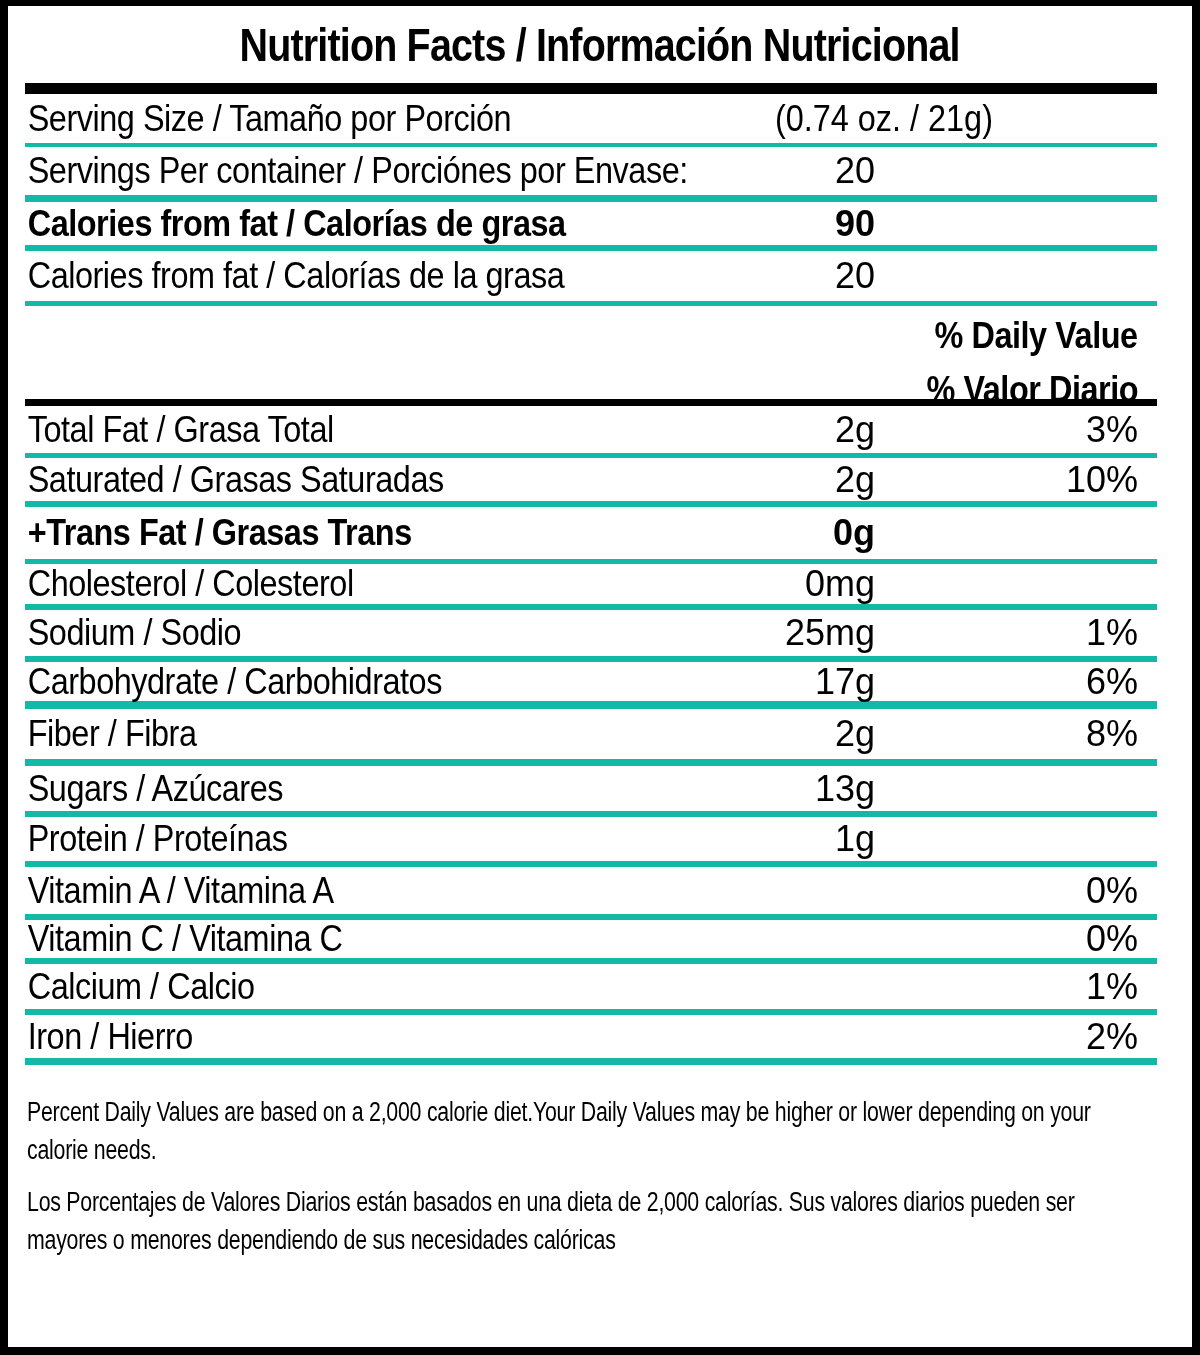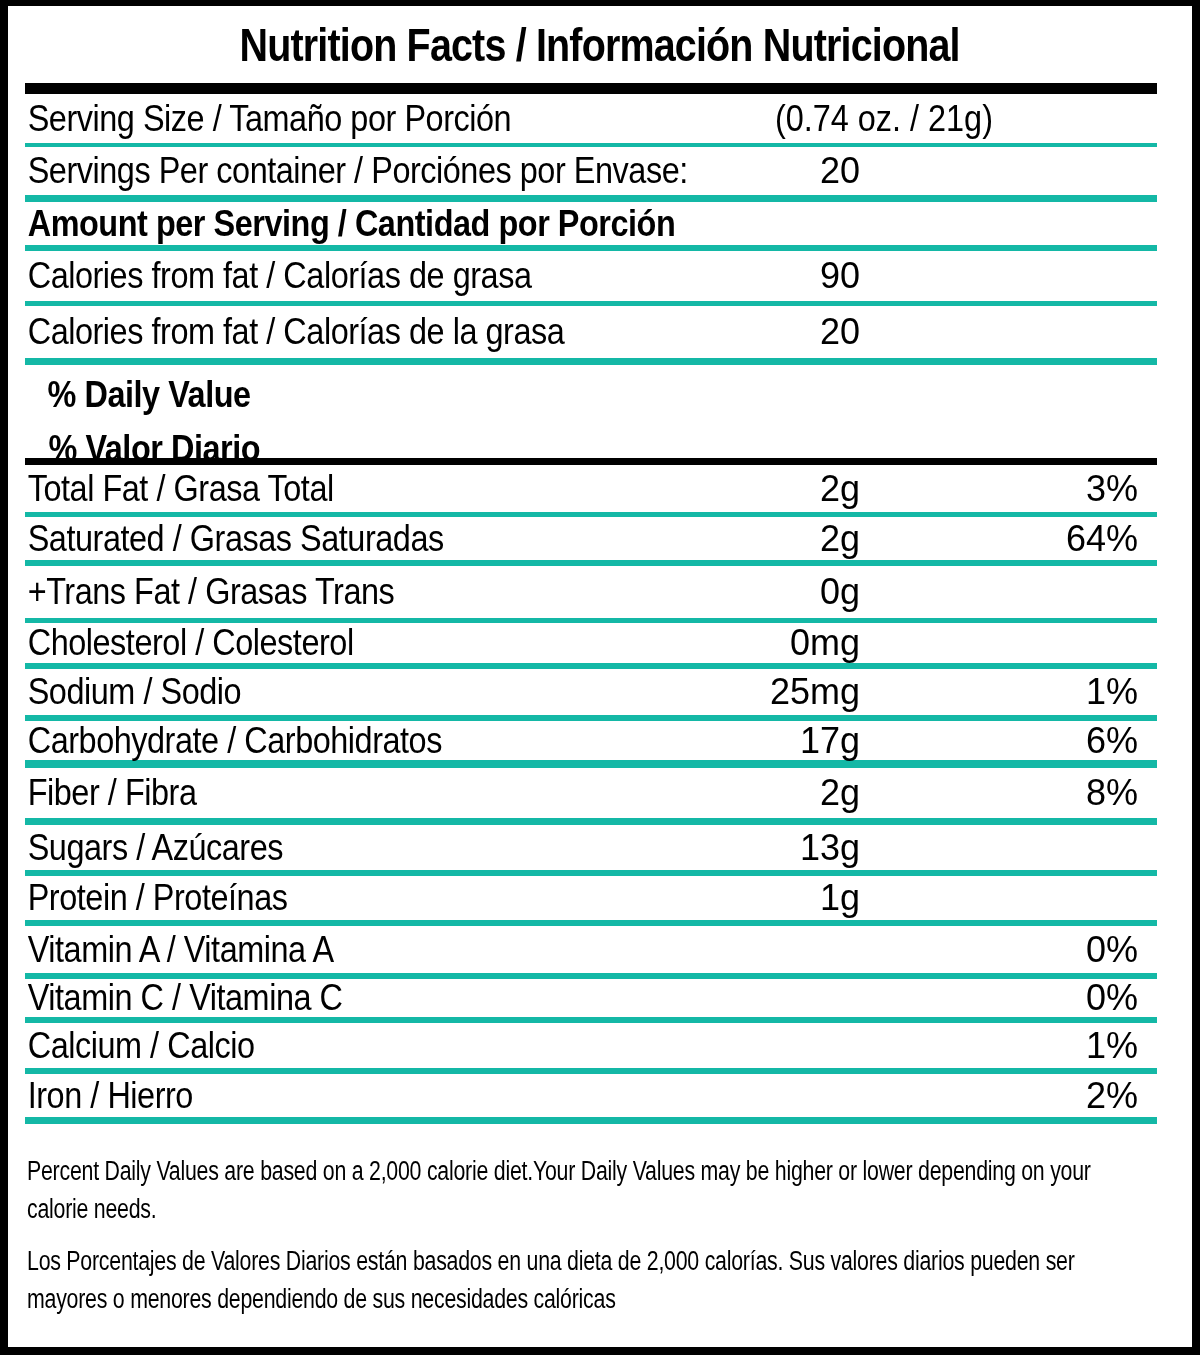--- a/index.html
+++ b/index.html
@@ -40,21 +40,21 @@
     height:52px;
     border-bottom:4px solid #14b8a6;
   }
   .row .lbl {
     font-size:36px; letter-spacing:-0.5px; white-space:nowrap;
     display:inline-block;
     transform:scaleX(0.9); transform-origin:left center;
     padding-left:3px;
   }
   .row .val {
-    position:absolute; right:297px;
+    position:absolute; right:282px;
     font-size:36px; white-space:nowrap;
   }
   .row .pct {
     position:absolute; right:19px;
     font-size:36px; white-space:nowrap;
   }
   
   .top-rows .row:nth-child(1){ height:53px; border-bottom-width:4px; }
   .top-rows .row:nth-child(2){ height:55px; border-bottom-width:7px; }
   .top-rows .row:nth-child(3){ height:49px; border-bottom-width:6px; font-weight:bold; }
@@ -64,32 +64,33 @@
     right:auto; left:750px;
     display:inline-block;
     transform:scaleX(0.9); transform-origin:left center;
   }
   
   .dv-block {
     box-sizing:border-box;
     height:100px;
     margin:0 35px 0 17px;
     border-bottom:7px solid #000;
+    text-align:right;
     padding:6px 19px 0 0;
   }
   .dv-line { line-height:47px; }
   .dv-line span {
     font-size:36px; font-weight:bold; letter-spacing:-0.5px; white-space:nowrap;
     display:inline-block;
     transform:scaleX(0.9); transform-origin:right center;
   }
   
   .nutrient-rows .row:nth-child(1){ height:52px; border-bottom-width:5px; }
   .nutrient-rows .row:nth-child(2){ height:49px; border-bottom-width:6px; }
-  .nutrient-rows .row:nth-child(3){ height:57px; border-bottom-width:5px; }
+  .nutrient-rows .row:nth-child(3){ height:57px; border-bottom-width:5px;font-weight:bold; }
   .nutrient-rows .row:nth-child(4){ height:46px; border-bottom-width:6px;text-align:right; }
   .nutrient-rows .row:nth-child(5){ height:52px; border-bottom-width:6px; }
   .nutrient-rows .row:nth-child(6){ height:47px; border-bottom-width:8px; }
   .nutrient-rows .row:nth-child(7){ height:57px; border-bottom-width:7px; }
   .nutrient-rows .row:nth-child(8){ height:51px; border-bottom-width:6px; }
   .nutrient-rows .row:nth-child(9){ height:50px; border-bottom-width:6px; }
   .nutrient-rows .row:nth-child(10){ height:53px; border-bottom-width:6px; }
   .nutrient-rows .row:nth-child(11){ height:44px; border-bottom-width:6px; }
   .nutrient-rows .row:nth-child(12){ height:51px; border-bottom-width:6px; }
   .nutrient-rows .row:nth-child(13){ height:50px; border-bottom-width:7px; }
@@ -117,23 +118,20 @@
     <div class="rows top-rows" id="top-rows">
         <div class="row">
           <span class="lbl">Serving Size / Tamaño por Porción</span>
           <span class="val">(0.74 oz. / 21g)</span>
         </div>
         <div class="row">
           <span class="lbl">Servings Per container / Porciónes por Envase:</span>
           <span class="val">20</span>
         </div>
         <div class="row">
-          <span class="lbl">Amount per Serving / Cantidad por Porción</span>
-        </div>
-        <div class="row">
           <span class="lbl">Calories from fat / Calorías de grasa</span>
           <span class="val">90</span>
         </div>
         <div class="row">
           <span class="lbl">Calories from fat / Calorías de la grasa</span>
           <span class="val">20</span>
         </div>
       </div>
 
     <div class="dv-block">
@@ -143,21 +141,21 @@
 
     <div class="rows nutrient-rows" id="nutrient-rows">
         <div class="row">
           <span class="lbl">Total Fat / Grasa Total</span>
           <span class="val">2g</span>
           <span class="pct">3%</span>
         </div>
         <div class="row">
           <span class="lbl">Saturated / Grasas Saturadas</span>
           <span class="val">2g</span>
-          <span class="pct">64%</span>
+          <span class="pct">10%</span>
         </div>
         <div class="row">
           <span class="lbl">+Trans Fat / Grasas Trans</span>
           <span class="val">0g</span>
         </div>
         <div class="row">
           <span class="lbl">Cholesterol / Colesterol</span>
           <span class="val">0mg</span>
         </div>
         <div class="row">

